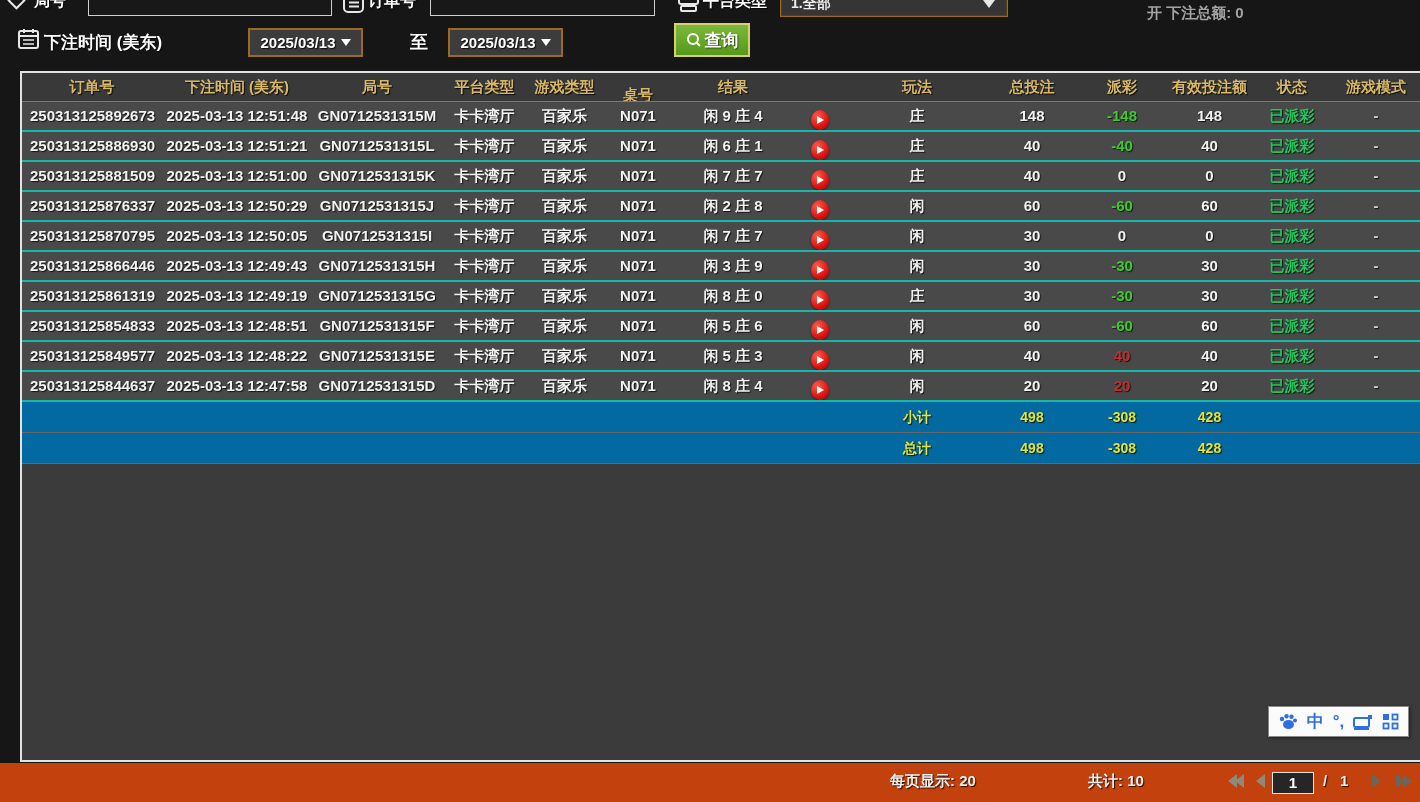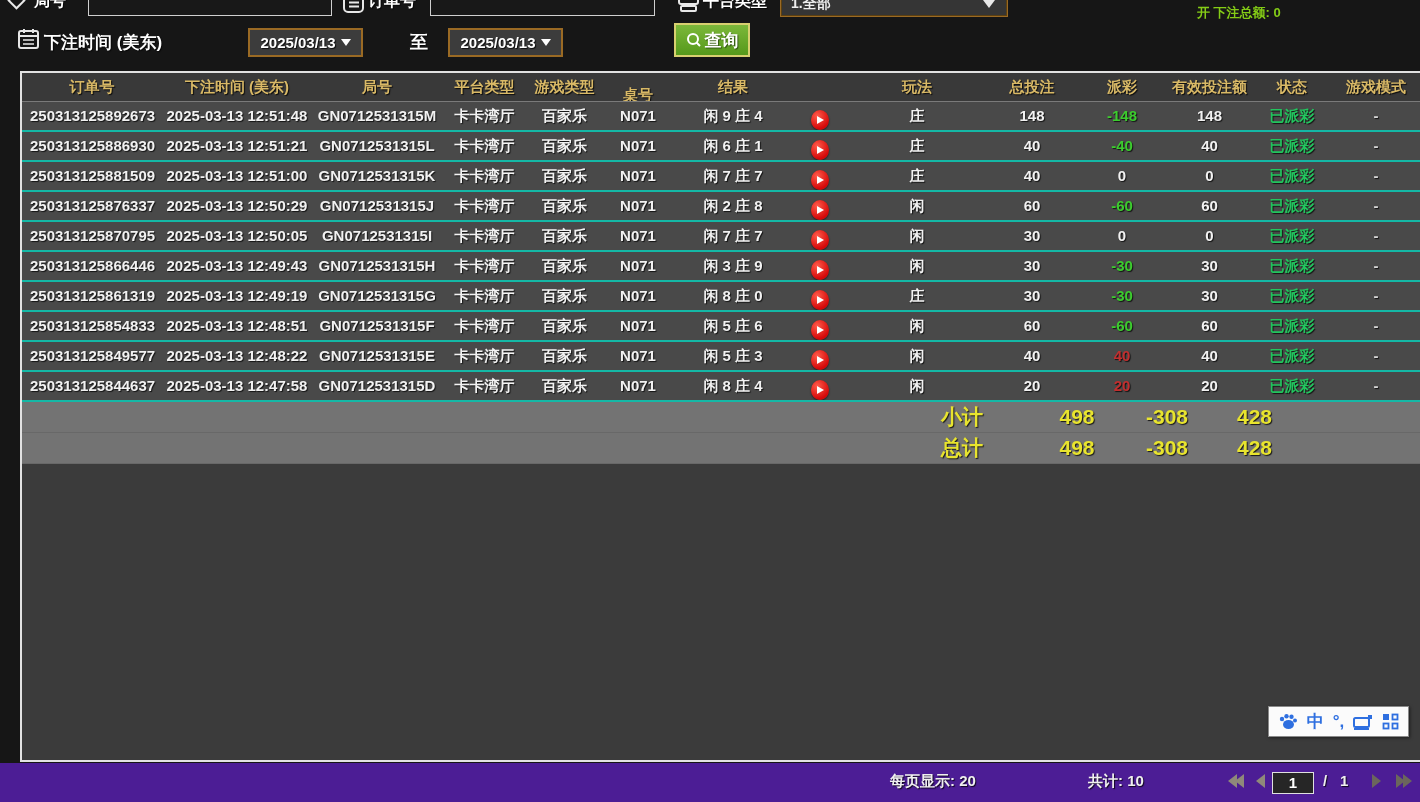--- a/index.html
+++ b/index.html
@@ -29,57 +29,57 @@
               border:2px solid #9a6a24; color:#fff; font-size:15px;
               display:flex; align-items:center; justify-content:center; gap:5px; cursor:pointer;
               text-shadow:1px 1px 1px rgba(0,0,0,.8); }
   .datepicker .dp-arrow { width:0; height:0; border-left:5px solid transparent;
               border-right:5px solid transparent; border-top:7px solid #fff; }
   .query-btn { position:absolute; left:674px; top:23px; width:76px; height:34px;
               background:linear-gradient(#7cb83a,#55991b); border:2px solid #d8d070;
               color:#fff; font-size:17px; font-weight:bold; display:flex; align-items:center;
               justify-content:center; gap:3px; cursor:pointer;
               text-shadow:1px 1px 1px rgba(0,0,0,.5); }
-  .bg-hint { position:absolute; left:1197px; top:4px; font-size:13px; color:#84cc16;
+  .bg-hint { position:absolute; left:1147px; top:4px; font-size:15px; color:#a3a3a3;
               text-shadow:none; }
   
   .panel { position:absolute; left:20px; top:71px; width:1400px; height:691px;
            background:#3b3b3b; border-left:2px solid #e2e2e2; border-top:2px solid #e2e2e2;
            border-bottom:2px solid #e2e2e2; }
   .thead { display:flex; height:29px; background:#393939; border-bottom:1px solid #7a7a7a;
            color:#d9b966; font-size:15px; line-height:28px; text-shadow:1px 1px 1px rgba(0,0,0,.8); }
   .thead .cell { text-align:center; }
   .trow  { display:flex; height:30px; background:#494949; border-bottom:2px solid #14b8a6;
            font-size:15px; line-height:29px; color:#f2f2f2;
            text-shadow:1px 1px 1px rgba(0,0,0,.75);align-items:flex-end; }
   .cell { overflow:hidden; white-space:nowrap; text-align:center; }
   .c0{width:140px; text-align:left; padding-left:8px;}
   .c1{width:150px;} .c2{width:130px;} .c3{width:85px;} .c4{width:75px;} .c5{width:72px;margin-top:8px;}
   .c6{width:118px;} .c7{width:55px; display:flex; align-items:center; justify-content:center;}
   .c8{width:140px;} .c9{width:90px;} .c10{width:90px;} .c11{width:85px;} .c12{width:80px;}
   .c13{flex:1;}
   .thead .c0{ text-align:center; padding-left:0; }
   .pay-green{ color:#3ccc2e; } .pay-red{ color:#c22e2e; } .pay-white{ color:#f2f2f2; }
   .status{ color:#22c55e; } .mode{ color:#d8d8d8; }
-  .totrow { display:flex; height:31px; background:#737373; border-bottom:1px solid #686868;
-            font-size:21px; line-height:30px; color:#e8e42e; text-shadow:1px 1px 1px rgba(0,0,0,.8);padding-left:45px; }
+  .totrow { display:flex; height:31px; background:#0369a1; border-bottom:1px solid #686868;
+            font-size:14px; line-height:30px; color:#e8e42e; text-shadow:1px 1px 1px rgba(0,0,0,.8); }
   .play-icon { width:18px; height:20px; border-radius:50%;
             background:radial-gradient(circle at 35% 30%, #ff5a4a, #d40808 70%);
             box-shadow:0 1px 2px rgba(0,0,0,.6); display:flex; align-items:center;
             justify-content:center; cursor:pointer; }
   .play-tri { width:0; height:0; border-top:4px solid transparent; border-bottom:4px solid transparent;
             border-left:7px solid #fff; margin-left:2px; }
   
   .ime { position:absolute; left:1268px; top:706px; width:141px; height:31px;
          background:#fbfbfb; border:1px solid #8a8a8a; display:flex; align-items:center;
          justify-content:space-around; padding:0 4px; box-shadow:1px 1px 3px rgba(0,0,0,.5); }
   .ime span, .ime svg { color:#2e6fe0; fill:#2e6fe0; font-size:17px; text-shadow:none;
          cursor:pointer; line-height:1; }
   
-  .pagebar { position:absolute; left:0; top:763px; width:1420px; height:39px; background:#4c1d95; }
+  .pagebar { position:absolute; left:0; top:763px; width:1420px; height:39px; background:#c2410c; }
   .pagebar .ptext { position:absolute; top:9px; font-size:15px; color:#efefef;
          text-shadow:1px 1px 1px rgba(0,0,0,.8); }
   .nav { position:absolute; top:11px; display:flex; align-items:center; cursor:pointer; }
   .tri { width:0; height:0; border-top:7px solid transparent; border-bottom:7px solid transparent; }
   .tri.l { border-right:9px solid #8f897a; } .tri.r { border-left:9px solid #8f897a; } .tri.dim.r { border-left-color:#6b665c; }
   .dbl .tri+.tri { margin-left:-2px; }
   .pagebox { position:absolute; left:1272px; top:9px; width:42px; height:22px;
          border:1px solid #e0e0e0; background:#262626; color:#fff; font-size:15px;
          text-align:center; line-height:20px; cursor:text; }
 </style>

